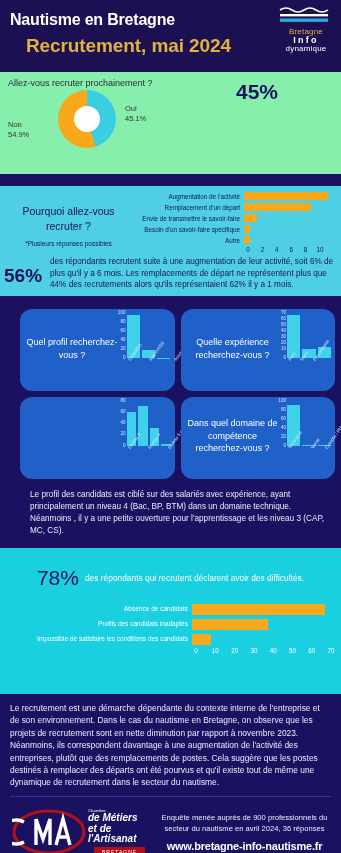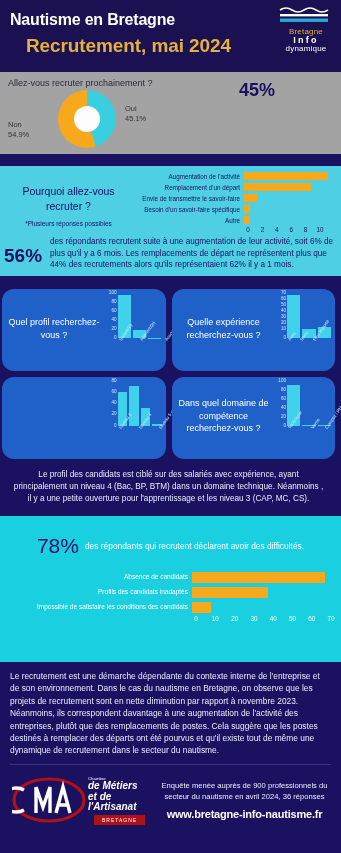--- a/index.html
+++ b/index.html
@@ -27,37 +27,37 @@
   .bin-logo {
     position: absolute; right: 7px; top: 6px; width: 56px; text-align: center;
     line-height: 1;
   }
   .bin-waves { display: block; }
   .bin-t1 { color: #e3b13c; font-size: 8px; display:block; margin-top:2px; letter-spacing:.2px;}
   .bin-t2 { color: #ffffff; font-size: 9px; display:block; letter-spacing: 2.2px; font-weight:bold;}
   .bin-t3 { color: #ffffff; font-size: 8px; display:block; letter-spacing:.2px;}
 
   
-  .sec-white { background: #a3a3a3; height: 82px; position: relative; padding: 6px 8px 0 8px; }
+  .sec-white { background: #86efac; height: 102px; position: relative; padding: 6px 8px 0 8px; }
   .q-white { color: #2a2a3a; font-size: 9px; }
   .donut-wrap { position: absolute; left: 58px; top: 18px; width: 60px; height: 60px; }
   .donut {
     width: 58px; height: 58px; border-radius: 50%;
     background: conic-gradient(#39cfe0 0 45.1%, #f7a81b 45.1% 100%);
     position: relative;
   }
   .donut::after {
     content: ""; position: absolute; left: 50%; top: 50%;
     width: 26px; height: 26px; margin: -13px 0 0 -13px;
     border-radius: 50%; background: #fdfdfd;
   }
   .lbl-non { position: absolute; left: 8px; top: 48px; font-size: 7.5px; color: #333; line-height: 10px; }
   .lbl-oui { position: absolute; left: 125px; top: 32px; font-size: 7.5px; color: #333; line-height: 10px; }
   .stat-right { position: absolute; left: 178px; top: 8px; width: 158px; text-align: center; }
-  .stat-big { color: #1a1160; font-size: 18px; font-weight: bold; }
+  .stat-big { color: #1a1160; font-size: 21px; font-weight: bold; }
   .stat-txt { color: #2a2a3a; font-size: 8.6px; line-height: 12.5px; margin-top: 2px; }
 
   .navy-band { background: #1a1160; height: 12px; }
 
   
   .sec-cyan1 { background: #4ecfe4; position: relative; height: 110px; padding-top: 4px; }
   .q-cyan { color: #1a1160; font-size: 10.5px; text-align: center; line-height: 15px; }
   .q-cyan .sub { font-size: 6.5px; display: block; margin-top: 2px; }
   .q2-left { position: absolute; left: 6px; top: 18px; width: 125px; }
   .hbar-chart { position: absolute; left: 132px; top: 5px; width: 204px; }
@@ -68,41 +68,41 @@
   .hbar-axis { display: flex; margin-left: 116px; font-size: 6.3px; color: #1a1160; position: relative; height: 10px; }
   .hbar-axis span { position: absolute; transform: translateX(-50%); }
 
   .txt56 { position: absolute; left: 4px; top: 70px; width: 333px; display: flex; }
   .big56 { color: #1a1160; font-size: 19px; font-weight: bold; width: 46px; padding-top: 9px; }
   .txt56 p { color: #1a1160; font-size: 8.2px; line-height: 11.6px; flex: 1; }
 
   .navy-band2 { background: #1a1160; height: 8px; }
 
   
-  .sec-cards { background: #1a1160; padding: 5px 6px 3px 2px; }
+  .sec-cards { background: #1a1160; padding: 5px 6px 3px 20px; }
   .card-row { display: flex; gap: 6px; margin-bottom: 6px; }
   .card {
     flex: 1; background: #1f61c9; border-radius: 12px; height: 82px;
     position: relative; padding: 6px;
   }
   .card-q { color: #ffffff; font-size: 9px; line-height: 12.5px; text-align: center;
             width: 96px; position: absolute; left: 4px; top: 50%; transform: translateY(-55%); }
   .mini-chart { position: absolute; right: 4px; top: 5px; width: 58px; height: 72px; }
   .mc-plot { position: absolute; left: 14px; top: 0; right: 0; height: 44px;
              display: flex; align-items: flex-end; gap: 2px; }
   .mc-bar { flex: 1; background: #3fd2ea; }
   .mc-yaxis { position: absolute; left: 0; top: -4px; width: 13px; height: 50px; }
   .mc-yaxis span { position: absolute; right: 0; font-size: 4.6px; color: #cfe6ff; line-height: 5px; }
   .mc-xlabs { position: absolute; left: 14px; top: 45px; right: 0; display: flex; gap: 2px; }
   .mc-xlabs span {
     flex: 1; font-size: 4.6px; color: #cfe6ff; white-space: nowrap;
     transform: rotate(-55deg); transform-origin: left top; line-height: 5px;
   }
 
-  .para-navy { color: #e8eefc; font-size: 8.2px; line-height: 12px; text-align: center;
+  .para-navy { color: #e8eefc; font-size: 8.2px; line-height: 12px; text-align: left;
                padding: 4px 10px 8px 10px; }
 
   
   .sec-cyan2 { background: #19cfe0; position: relative; padding: 6px 6px 4px 6px; height: 146px; }
   .q-c2 { color: #ffffff; font-size: 10px; text-align: center; }
   .q-c2 .sub { display: block; font-size: 6.3px; margin-top: 1px; }
   .row78 { display: flex; align-items: center; justify-content: center; margin-top: 12px; }
   .big78 { color: #1a1160; font-size: 21px; font-weight: normal; margin-right: 6px; }
   .txt78 { color: #ffffff; font-size: 8.4px; line-height: 12px; }
   .hbar2 { margin-top: 12px; }

